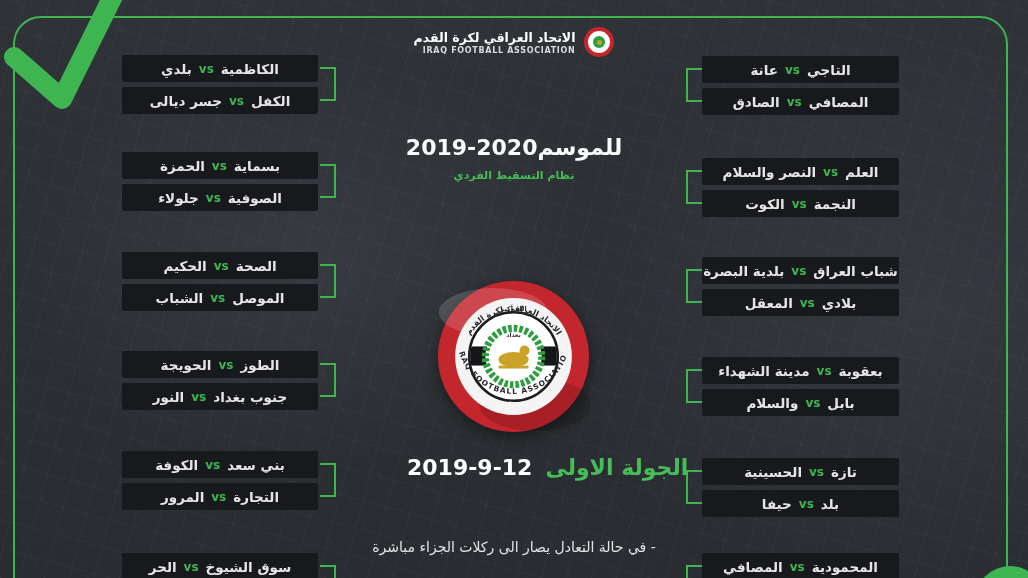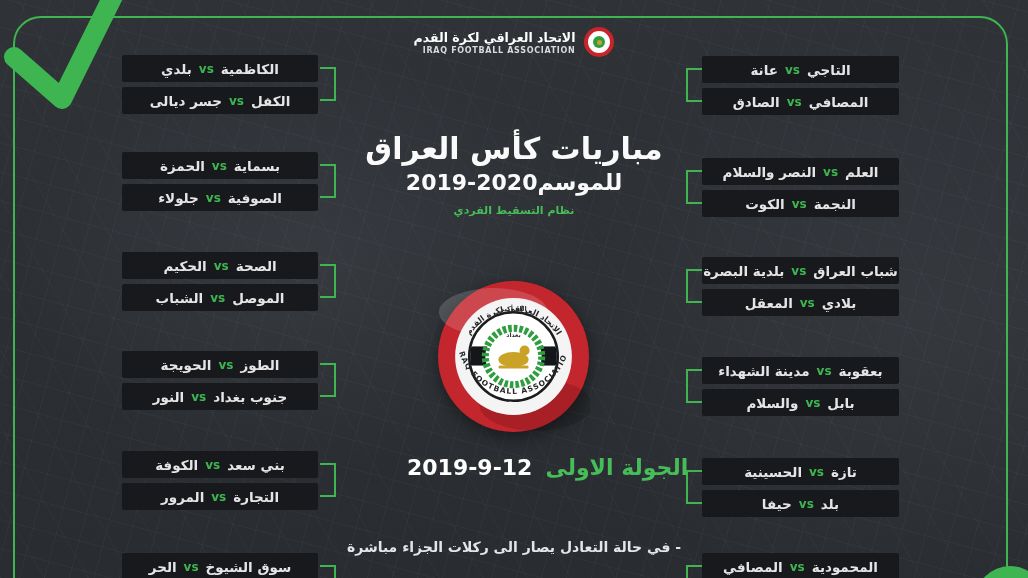--- a/index.html
+++ b/index.html
@@ -42,21 +42,21 @@
   .title-system{font-size:11px;font-weight:bold;color:#46bd58;margin-top:9px;}
 
   
   .crest{position:absolute;left:437px;top:280px;width:153px;height:153px;z-index:3;filter:drop-shadow(0 4px 8px rgba(0,0,0,.45));}
 
   
   .rounds{position:absolute;left:407px;top:455px;display:flex;flex-direction:column;z-index:3;}
   .round-line{display:flex;flex-direction:row;align-items:baseline;gap:13px;}
   .round-date{font-size:22px;font-weight:bold;color:#ffffff;direction:ltr;}
   .round-label{font-size:22px;font-weight:bold;color:#46bd58;direction:rtl;}
-  .note{position:absolute;top:539px;left:0;width:100%;text-align:center;direction:rtl;font-size:14px;font-weight:bold;color:#e3e5e8;z-index:3;}
+  .note{position:absolute;top:539px;left:0;width:100%;text-align:center;direction:rtl;font-size:14px;font-weight:normal;color:#e3e5e8;z-index:3;}
 
   
   .match{
     position:absolute;height:27px;background:#17191c;border-radius:2px;
     display:flex;align-items:center;justify-content:center;gap:7px;direction:rtl;
     box-sizing:border-box;white-space:nowrap;z-index:2;
   }
   .match.left{left:122px;width:196px;}
   .match.right{left:702px;width:197px;}
   .team{font-size:13.5px;font-weight:bold;color:#e5e5e5;}
@@ -90,21 +90,20 @@
           <div class="org-logo-dot"></div>
         </div>
     </div>
     <div class="org-text">
       <span class="org-ar">الاتحاد العراقي لكرة القدم</span>
       <span class="org-en">IRAQ FOOTBALL ASSOCIATION</span>
     </div>
   </div>
 
   <div class="titleblock">
-    <div class="title-main">مباريات كأس العراق</div>
     <div class="title-season">للموسم2020-2019</div>
     <div class="title-system">نظام التسقيط الفردي</div>
   </div>
 
   <svg class="crest" viewBox="0 0 152 152">
     <defs>
         <clipPath id="inner44">
           <circle cx="76" cy="76" r="43"></circle>
         </clipPath>
       </defs>

